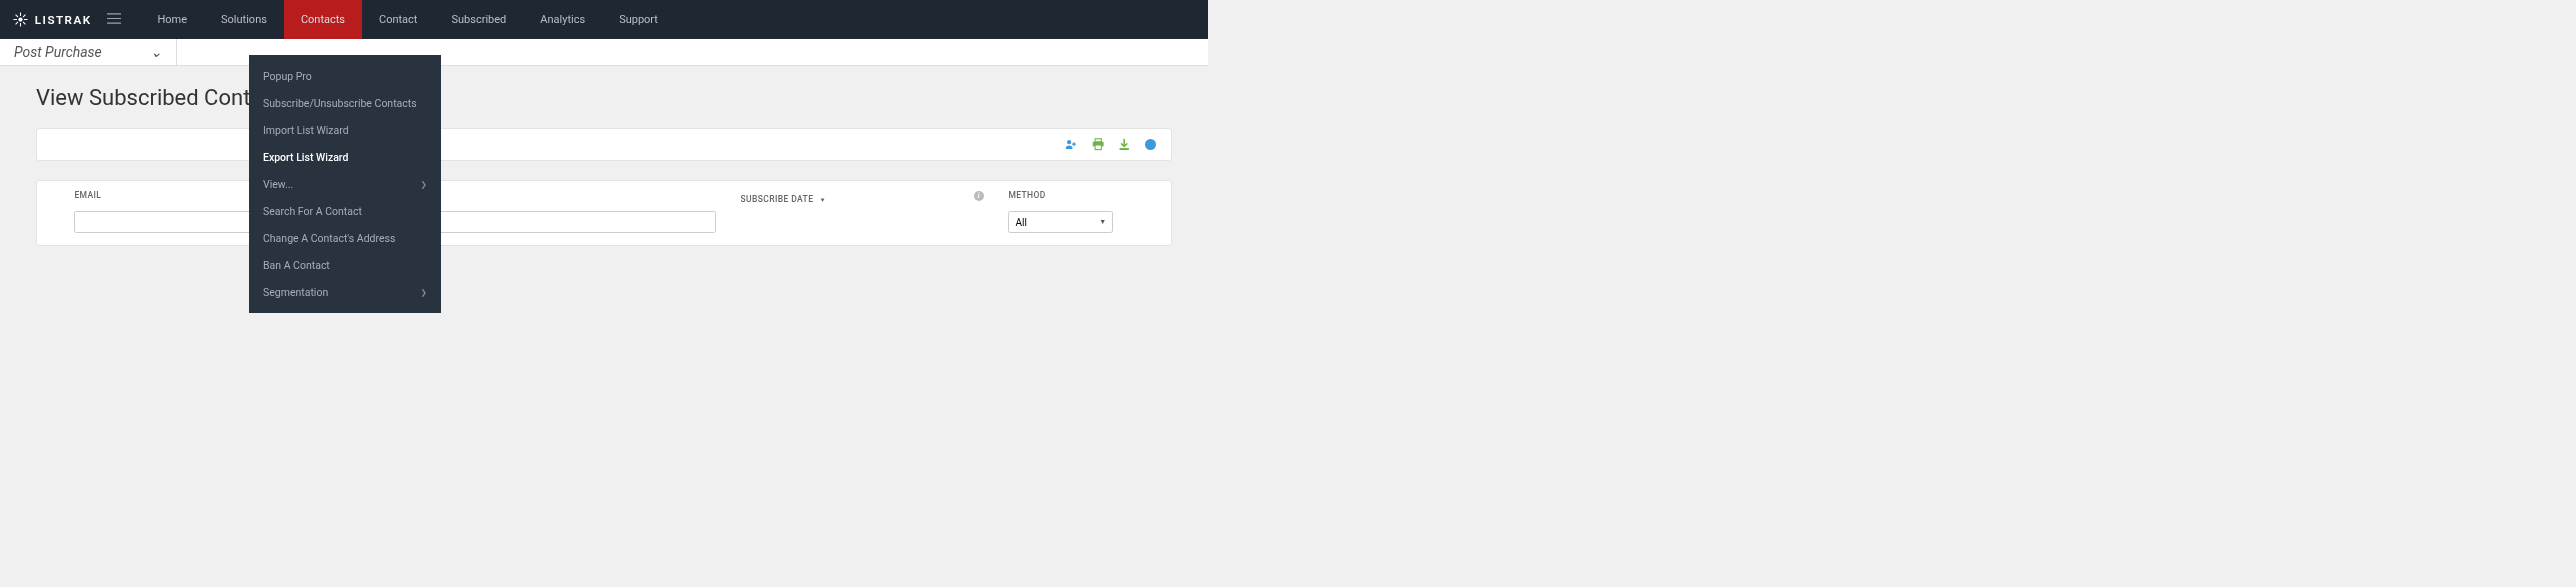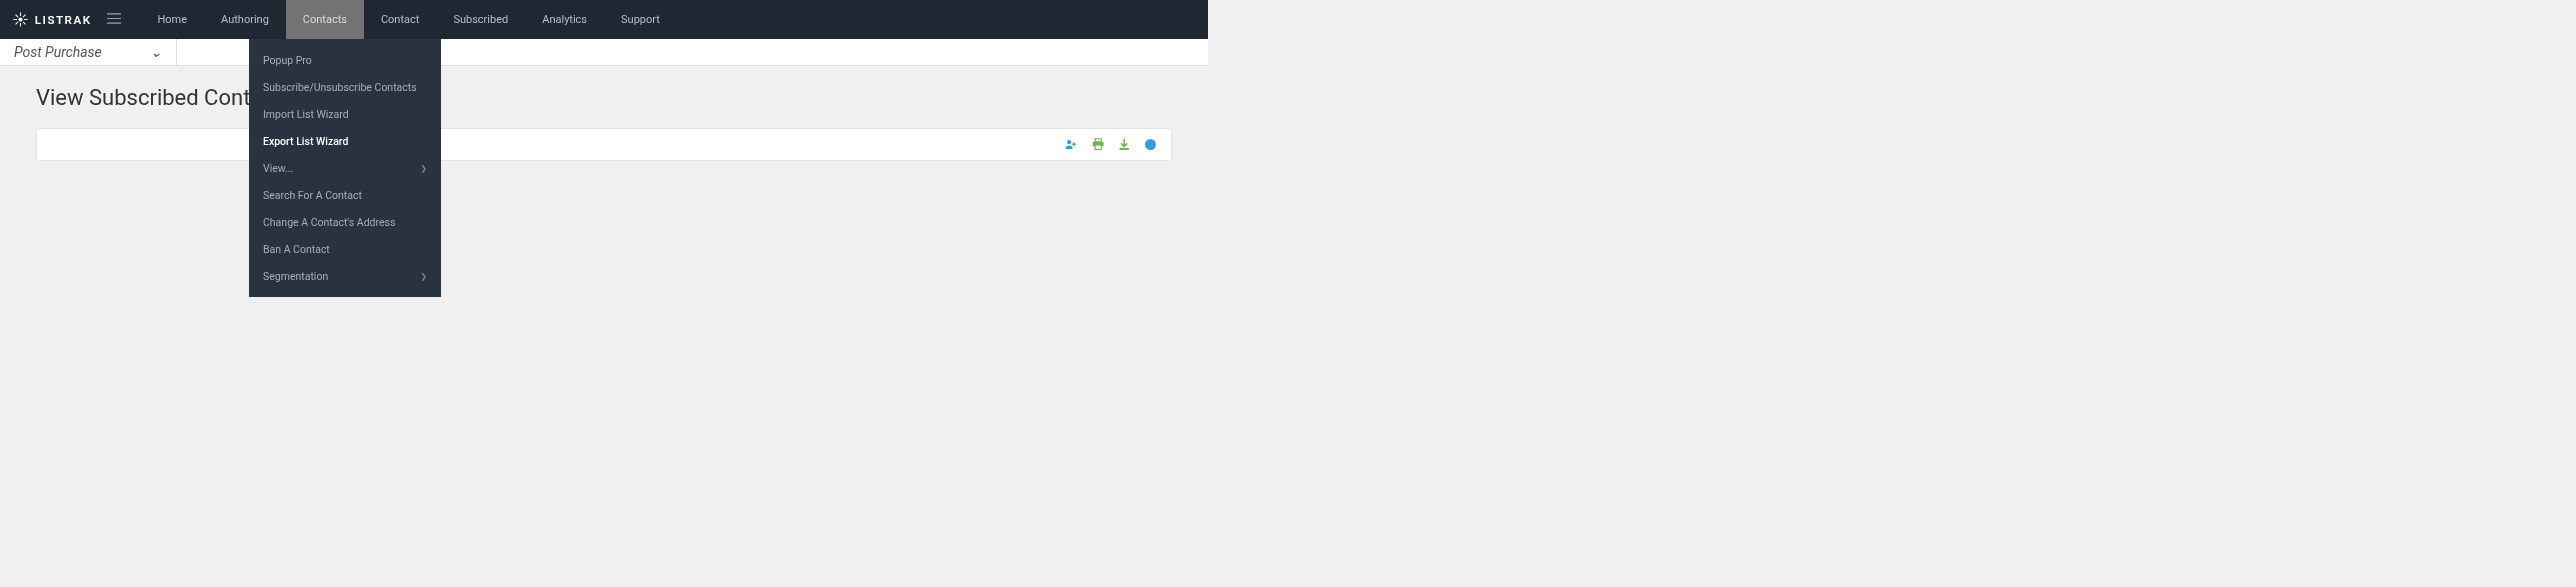--- a/index.html
+++ b/index.html
@@ -5,21 +5,21 @@
   * { box-sizing: border-box; margin: 0; padding: 0; }
   body { font-family: -apple-system, BlinkMacSystemFont, "Segoe UI", Roboto, Arial, sans-serif; background: #f0f0f0; width: 1208px; height: 276px; overflow: hidden; }
   
   .top-nav { background: #1f2733; height: 39px; display: flex; align-items: center; padding: 0 11.6px; }
   .logo-wrap { display: flex; align-items: center; gap: 6.2px; color: #fff; margin-right: 15.5px; }
   .logo-wrap svg { width: 17px; height: 17px; }
   .brand { font-weight: 600; letter-spacing: 1.5px; font-size: 11.6px; }
   .hamburger { color: #aaa; margin-right: 19.4px; cursor: pointer; }
   .nav-items { display: flex; height: 100%; }
   .nav-item { color: #b8bfc8; padding: 0 17px; display: flex; align-items: center; font-size: 11px; height: 100%; cursor: pointer; }
-  .nav-item.active { background: #737373; color: #d8dde3; }
+  .nav-item.active { background: #b91c1c; color: #d8dde3; }
   
   .sub-bar { background: #fff; height: 27px; border-bottom: 0.8px solid #ddd; display: flex; }
   .list-select { display: flex; align-items: center; padding: 0 14px; border-right: 0.8px solid #ddd; width: 177px; justify-content: space-between; cursor: pointer; }
   .list-select span { font-size: 14px; color: #555; font-style: italic; }
   .chev-down { color: #888; font-size: 7.7px; }
   
   .content { padding: 18.6px 36px; }
   .page-title { font-size: 22px; font-weight: 400; color: #333; margin-bottom: 18.6px; }
   
   .toolbar-card { background: #fff; border: 0.8px solid #e2e2e2; border-radius: 3.1px; height: 33px; display: flex; justify-content: flex-end; align-items: center; padding: 0 14px; gap: 14px; margin-bottom: 18.6px; }
@@ -33,21 +33,21 @@
   .col-subdate { width: 268px; display: flex; align-items: flex-start; justify-content: space-between; }
   .col-method { width: 144px; }
   .col-header { font-size: 8.5px; letter-spacing: 0.4px; color: #666; font-weight: 500; }
   .sort-caret { font-size: 6.2px; margin-left: 3.1px; color: #666; }
   .info-dot { width: 10px; height: 10px; background: #bbb; border-radius: 50%; color: #fff; font-size: 7px; display: inline-flex; align-items: center; justify-content: center; font-weight: bold; font-style: italic; margin-top: 0.8px; }
   
   .filter-input { width: 100%; height: 22px; border: 0.8px solid #ccc; border-radius: 2.3px; margin-top: 11px; padding: 0 6.2px; font-size: 10px; }
   .filter-select { width: 105px; height: 22px; border: 0.8px solid #ccc; border-radius: 2.3px; margin-top: 11px; padding: 0 6.2px; font-size: 10px; background: #fff; appearance: none; position: relative; display: flex; align-items: center; justify-content: space-between; cursor: pointer; }
   
   
-  .dropdown-menu { position: absolute; left: 249px; top: 39px; width: 192px; background: #29323f; padding: 7.7px 0; z-index: 100; }
+  .dropdown-menu { position: absolute; left: 249px; top: 55px; width: 192px; background: #29323f; padding: 7.7px 0; z-index: 100; }
   .dd-item { padding: 7px 14px; color: #a6aeb8; font-size: 10.5px; cursor: pointer; display: flex; align-items: center; justify-content: space-between; }
   .dd-item.highlight { color: #fff; font-weight: 500; }
   .dd-chev { font-size: 7.7px; color: #888; }
 </style>
 </head>
 <body>
 
 <div class="top-nav">
   <div class="logo-wrap">
     <svg viewBox="0 0 24 24">
@@ -58,21 +58,21 @@
       </svg>
     <span class="brand">LISTRAK</span>
   </div>
   <div class="hamburger">
     <svg width="14" height="11" viewBox="0 0 18 14">
         <path d="M0 1 H18 M0 7 H18 M0 13 H18" stroke="#9aa3ad" stroke-width="1.5"></path>
       </svg>
   </div>
   <div class="nav-items">
     <div class="nav-item">Home</div>
-    <div class="nav-item">Authoring</div>
+    <div class="nav-item">Solutions</div>
     <div class="nav-item active">Contacts</div>
     <div class="nav-item">Contact</div>
     <div class="nav-item">Subscribed</div>
     <div class="nav-item">Analytics</div>
     <div class="nav-item">Support</div>
   </div>
 </div>
 
 <div class="dropdown-menu">
   <div class="dd-item">
@@ -137,14 +137,37 @@
           <rect x="2" y="13" width="12" height="2.5" fill="#6fb544"></rect>
         </svg>
     </div>
     <div class="tb-icon">
       <svg width="11" height="11" viewBox="0 0 14 14">
           <circle cx="7" cy="7" r="7" fill="#3a9bdc"></circle>
         </svg>
     </div>
   </div>
 
+  <div class="table-card">
+    <div class="table-row">
+      <div class="col col-checkbox"></div>
+      <div class="col col-email">
+        <div class="col-header">EMAIL</div>
+        <input class="filter-input" type="text" style="">
+      </div>
+      <div class="col col-subdate">
+        <div>
+          <span class="col-header">SUBSCRIBE DATE</span>
+          <span class="sort-caret">▼</span>
+        </div>
+        <span class="info-dot">i</span>
+      </div>
+      <div class="col col-method">
+        <div class="col-header">METHOD</div>
+        <div class="filter-select">
+          <span>All</span>
+          <span style="font-size:7px;color:#555">▼</span>
+        </div>
+      </div>
+    </div>
+  </div>
 </div>
 
 
 </body></html>

